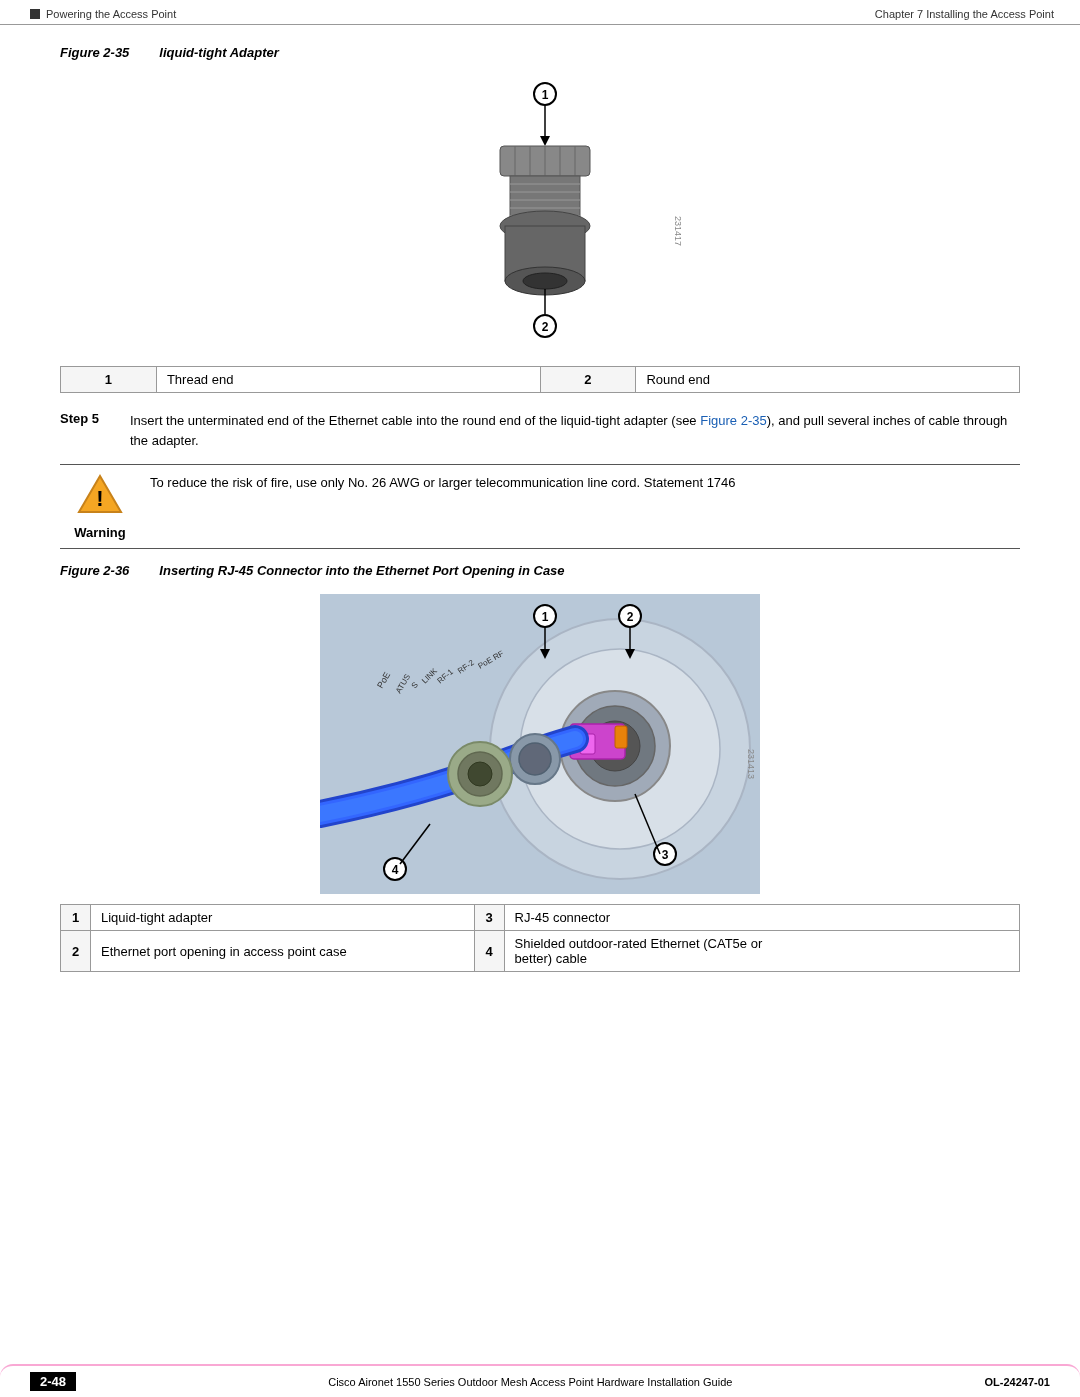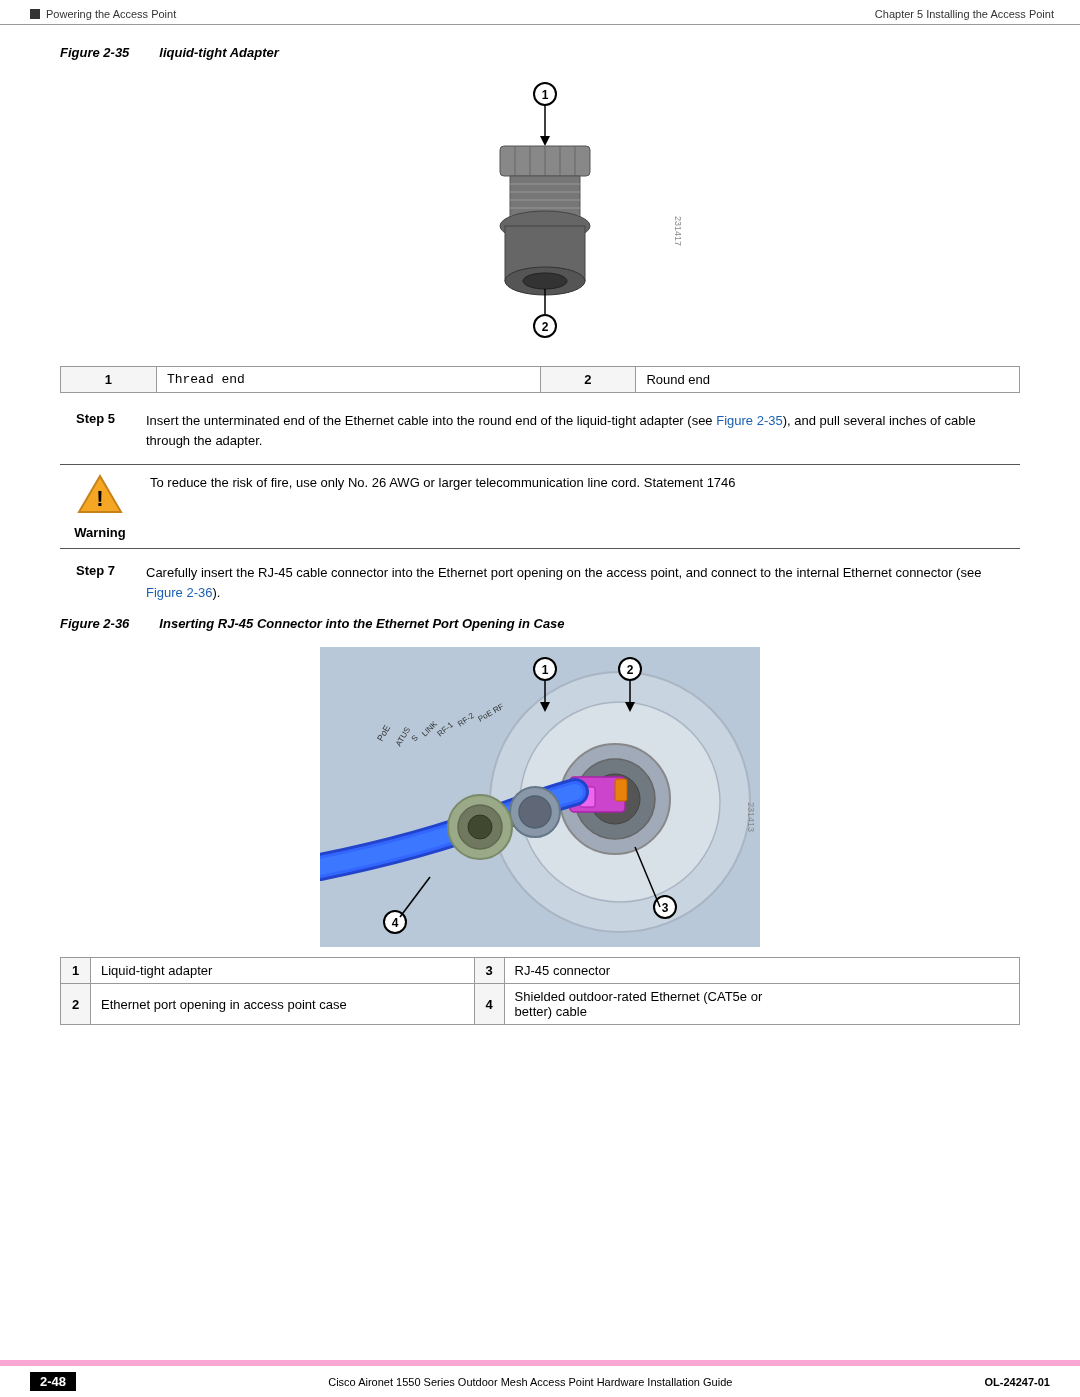--- a/index.html
+++ b/index.html
@@ -66,33 +66,31 @@
       padding: 5px 10px;
     }
     .parts-table td:first-child, .parts-table td:nth-child(3) {
       width: 30px;
       font-weight: bold;
       text-align: center;
       background: #f5f5f5;
     }
     .parts-table td:nth-child(2) {
       width: 40%;
-      font-family: Liberation Mono, monospace;
     }
     .parts-table td:nth-child(4) {
       width: 40%;
     }
 
     
     .step-row {
       display: flex;
       gap: 10px;
       margin-bottom: 14px;
       align-items: flex-start;
-      margin-left: 16px;
     }
     .step-label {
       font-weight: bold;
       min-width: 60px;
       font-size: 13px;
       flex-shrink: 0;
     }
     .step-text {
       font-size: 13px;
       line-height: 1.5;
@@ -155,25 +153,26 @@
     .parts-table-2 td.label-cell {
       width: 40%;
     }
 
     
     .page-footer {
       position: absolute;
       bottom: 0;
       left: 0;
       right: 0;
-      border-top: 6px solid #f9a8d4;
+      border-top: 2px solid #f9a8d4;
       display: flex;
       align-items: center;
       justify-content: space-between;
       padding: 6px 30px;
+      border-radius: 13px;
     }
     .footer-left {
       background: #000;
       color: #fff;
       font-weight: bold;
       font-size: 13px;
       padding: 2px 10px;
     }
     .footer-center {
       font-size: 11px;
@@ -215,21 +214,21 @@
     }
   </style>
 </head>
 <body>
 
 <div class="page-header">
   <div class="left">
     <span class="square-icon"></span>
     <span>Powering the Access Point</span>
   </div>
-  <div>Chapter 5    Installing the Access Point</div>
+  <div>Chapter 7    Installing the Access Point</div>
 </div>
 
 <div class="main-content">
 
   <div class="figure-caption-line">
     <span class="fig-num">Figure 2-35</span>
     <span class="fig-title">liquid-tight Adapter</span>
   </div>
 
   <div class="figure-container">
@@ -302,27 +301,20 @@
         <text x="24" y="33" text-anchor="middle" font-size="22" font-weight="bold" fill="black">!</text>
       </svg>
       <span class="warning-label">Warning</span>
     </div>
     <div class="warning-text">
       <strong>To reduce the risk of fire, use only No. 26 AWG or larger telecommunication line cord.</strong>
       <span>Statement 1746</span>
     </div>
   </div>
 
-  <div class="step-row">
-    <span class="step-label">Step 7</span>
-    <span class="step-text">
-      Carefully insert the RJ-45 cable connector into the Ethernet port opening on the access point, and connect to the internal Ethernet connector (see
-      <a class="link-text">Figure 2-36</a>).
-    </span>
-  </div>
 
   <div class="figure-caption-line">
     <span class="fig-num">Figure 2-36</span>
     <span class="fig-title">Inserting RJ-45 Connector into the Ethernet Port Opening in Case</span>
   </div>
 
   <div class="connector-image-container">
     <svg class="connector-svg" viewBox="0 0 440 300">
 
       <rect width="440" height="300" fill="#b8c8d8"></rect>

